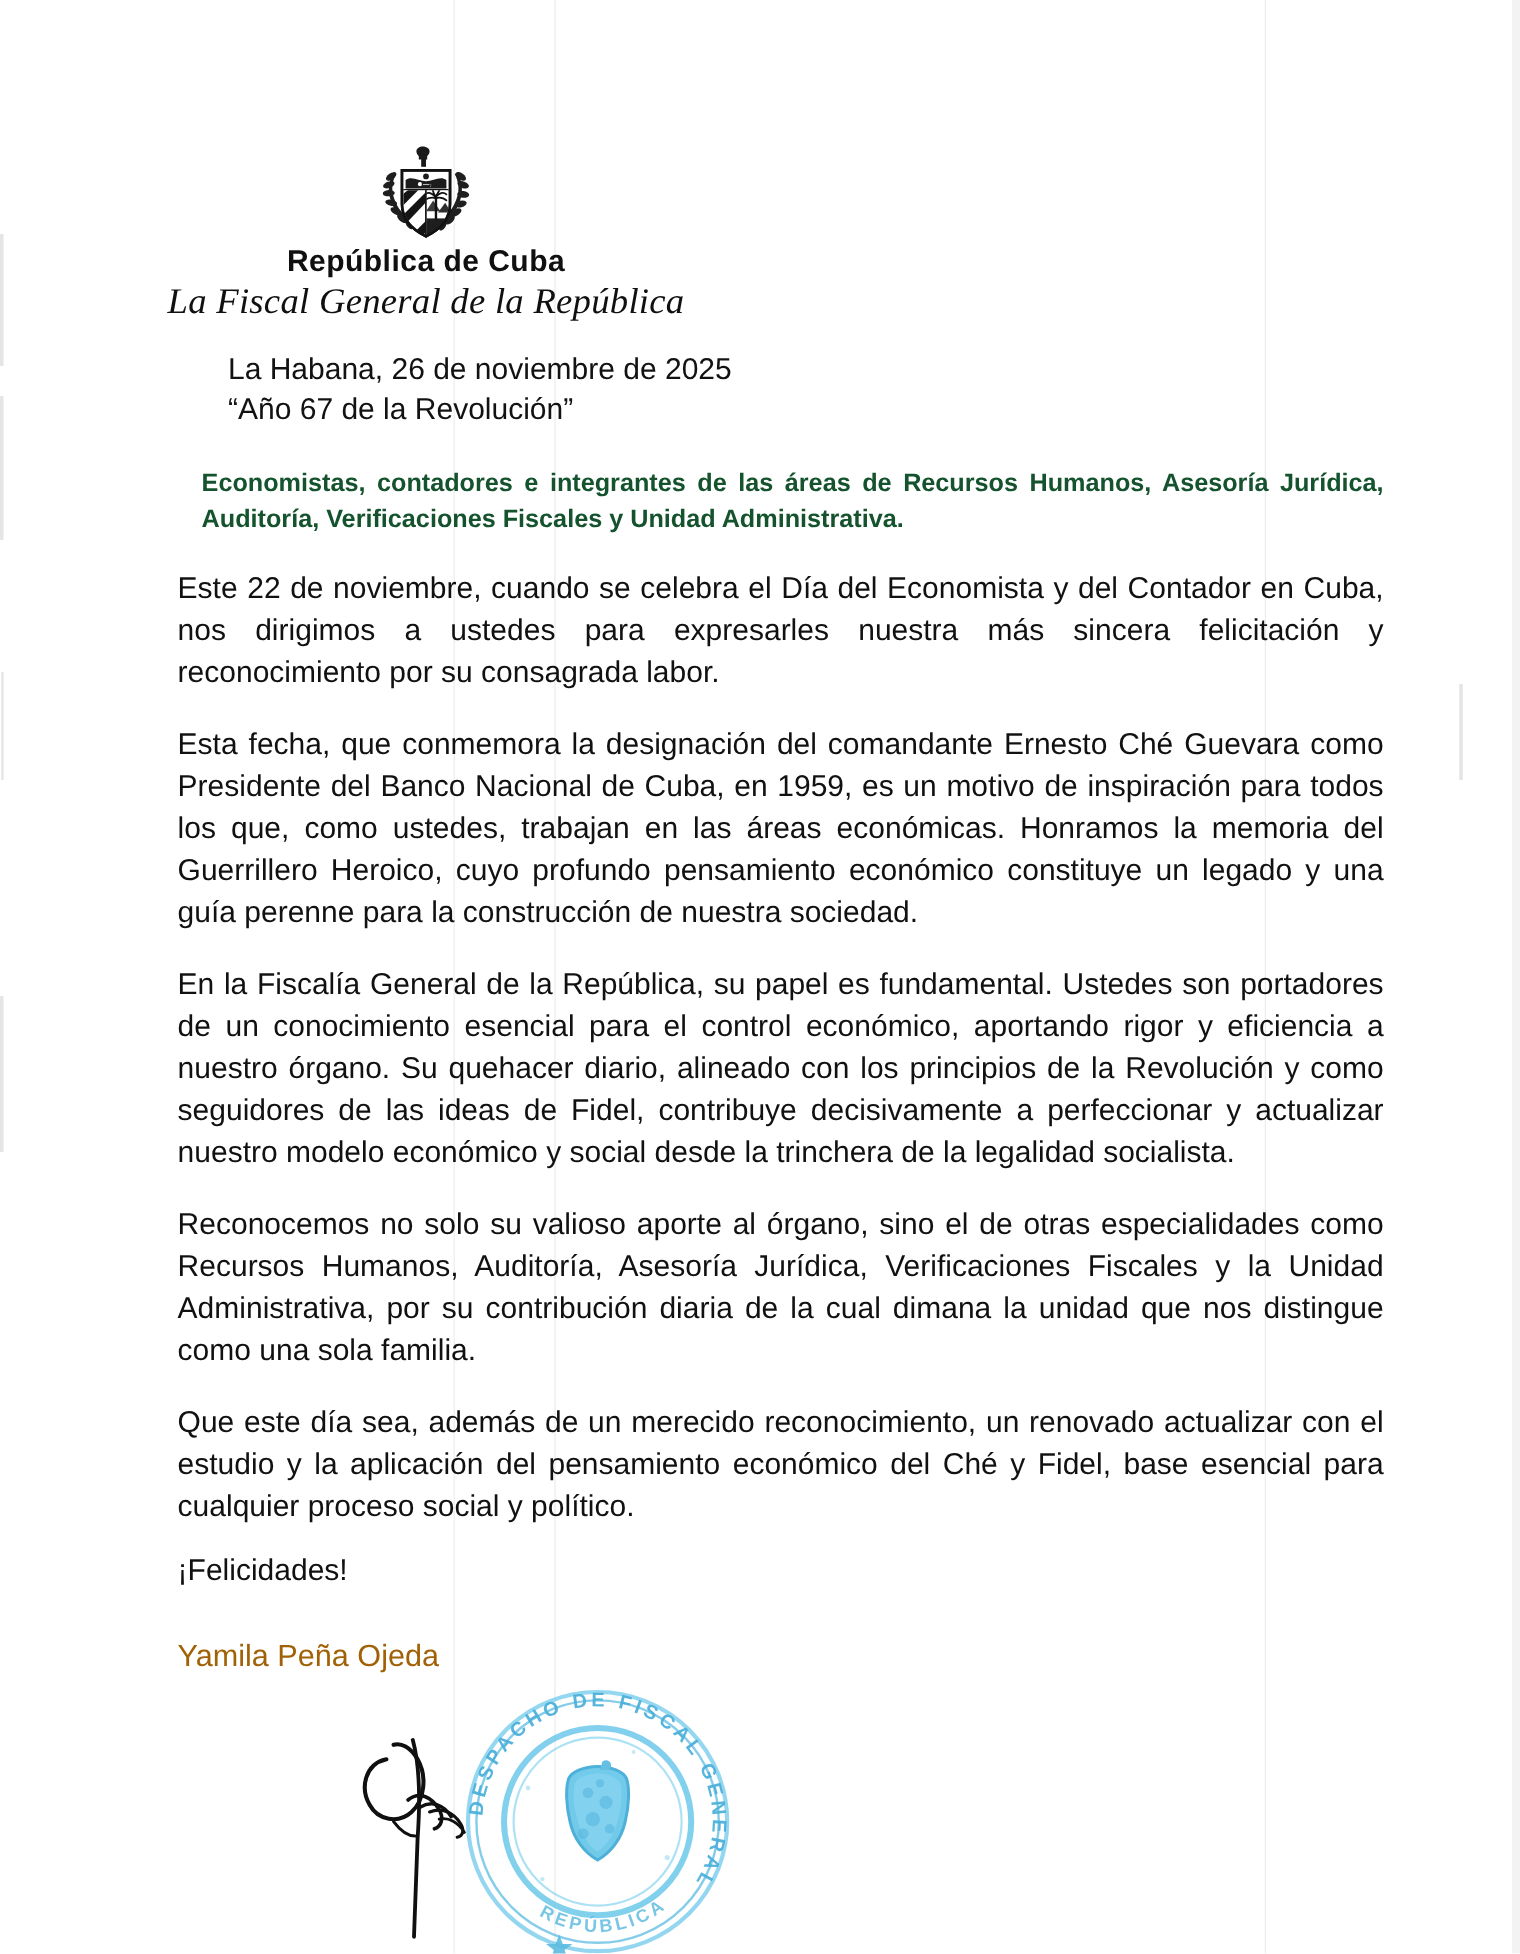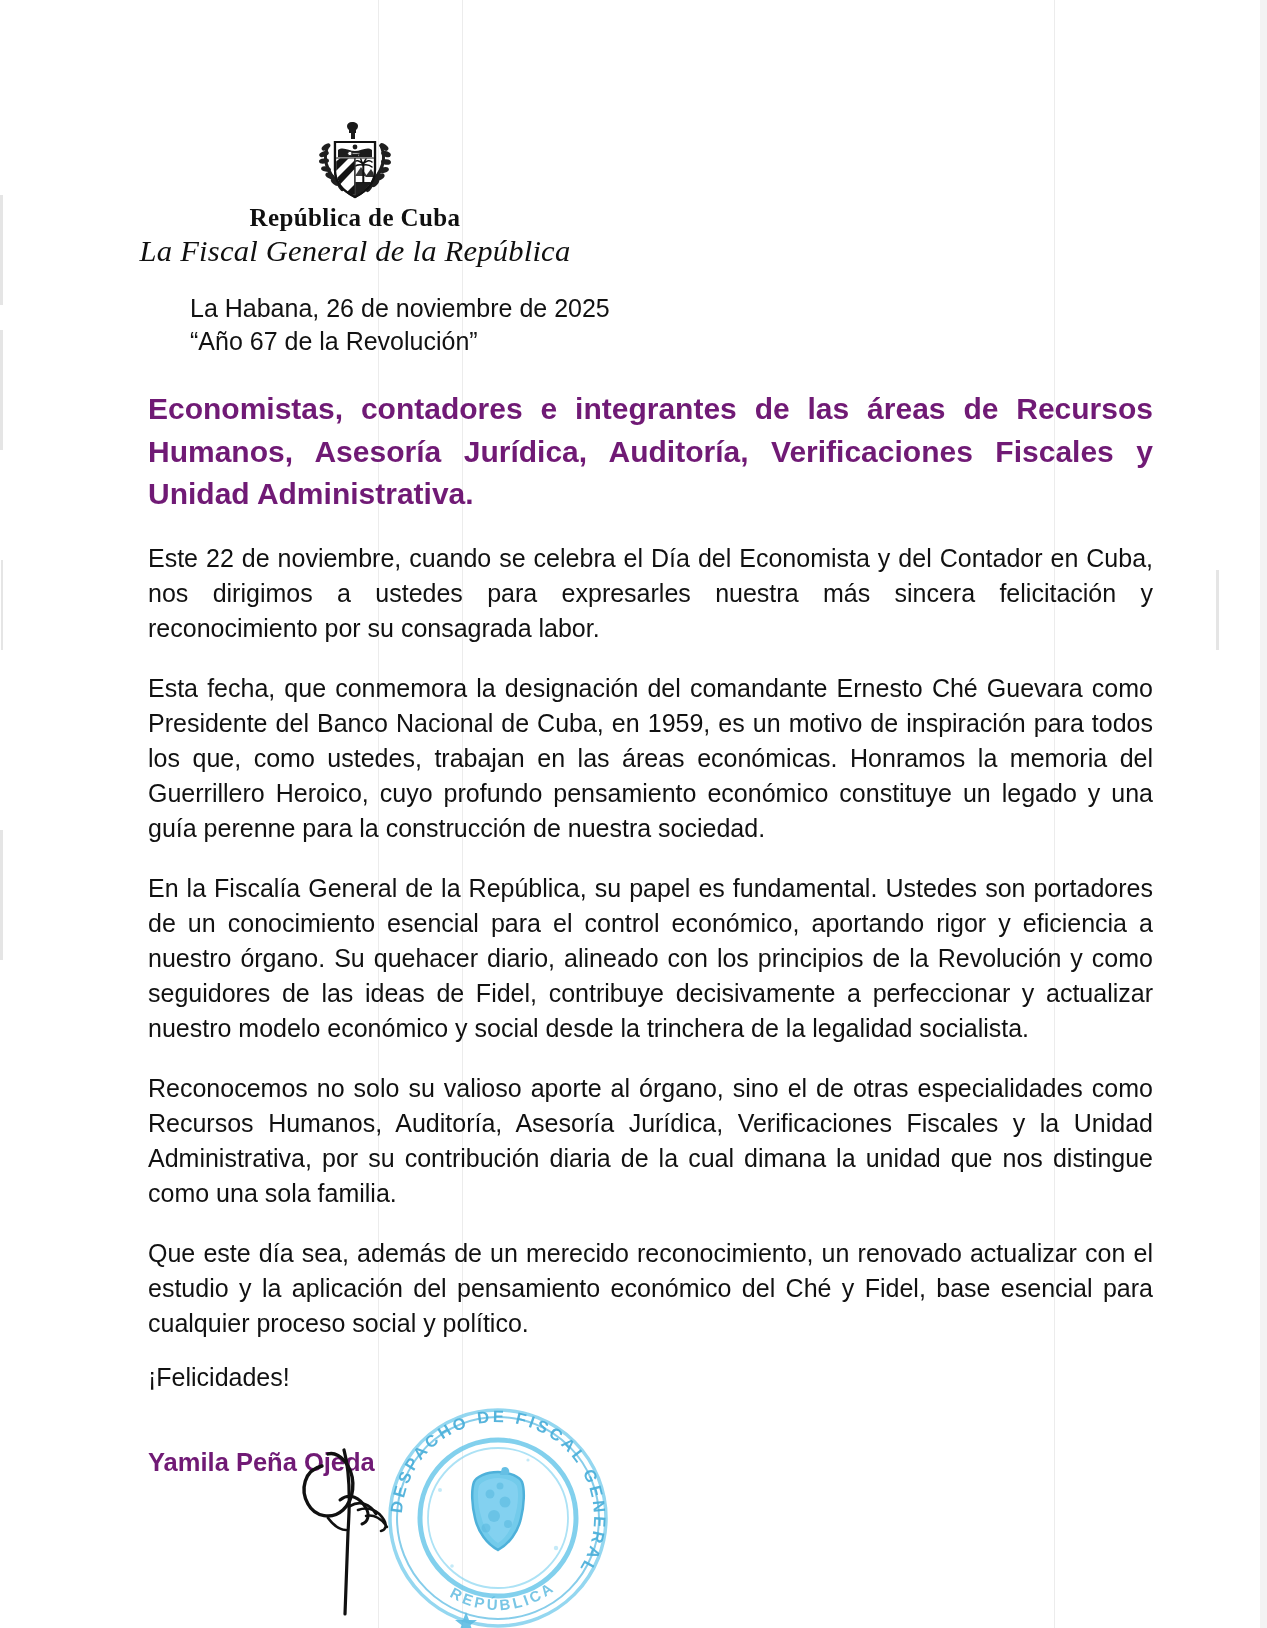--- a/index.html
+++ b/index.html
@@ -55,21 +55,21 @@
     left: 120px;
     top: 120px;
     width: 470px;
     text-align: center;
   }
   #coat-of-arms {
     display: block;
     margin: 0 auto 2px auto;
   }
   #republic-line {
-    font-family: Liberation Serif, serif;
+    font-family: Liberation Sans, sans-serif;
     font-weight: bold;
     font-size: 25px;
     letter-spacing: .4px;
     color: #101010;
     margin-top: -4px;
   }
   #office-line {
     font-family: "Liberation Serif", serif;
     font-style: italic;
     font-size: 30px;
@@ -87,26 +87,27 @@
     width: 1005px;
   }
   .date-block {
     font-size: 25px;
     line-height: 1.32;
     color: #121212;
     margin-left: 42px;
   }
   .recipient {
     margin-top: 30px;
-    font-size: 30px;
+    font-size: 21px;
     font-weight: bold;
     line-height: 1.42;
     text-align: justify;
     text-justify: inter-word;
-    color: #701a75;
+    color: #14532d;
+    margin-left: 20px;
   }
   .salutation {
     margin-top: 25px;
     font-size: 25.5px;
     font-weight: bold;
     color: #080808;
   }
   p.para {
     margin: 25px 0 0 0;
     font-size: 25px;
@@ -116,24 +117,24 @@
     color: #111111;
     hyphens: none;
   }
   p.para.tight { margin-top: 18px; }
   .closing {
     margin-top: 22px;
     font-size: 25px;
     color: #111111;
   }
   .signature-name {
-    margin-top: 56px;
+    margin-top: 42px;
     font-size: 25.5px;
-    font-weight: bold;
-    color: #701a75;
+    font-weight: normal;
+    color: #a16207;
   }
 
   
   #signature-mark {
     position: absolute;
     left: 288px;
     top: 1424px;
     width: 140px;
     height: 200px;
     pointer-events: none;

